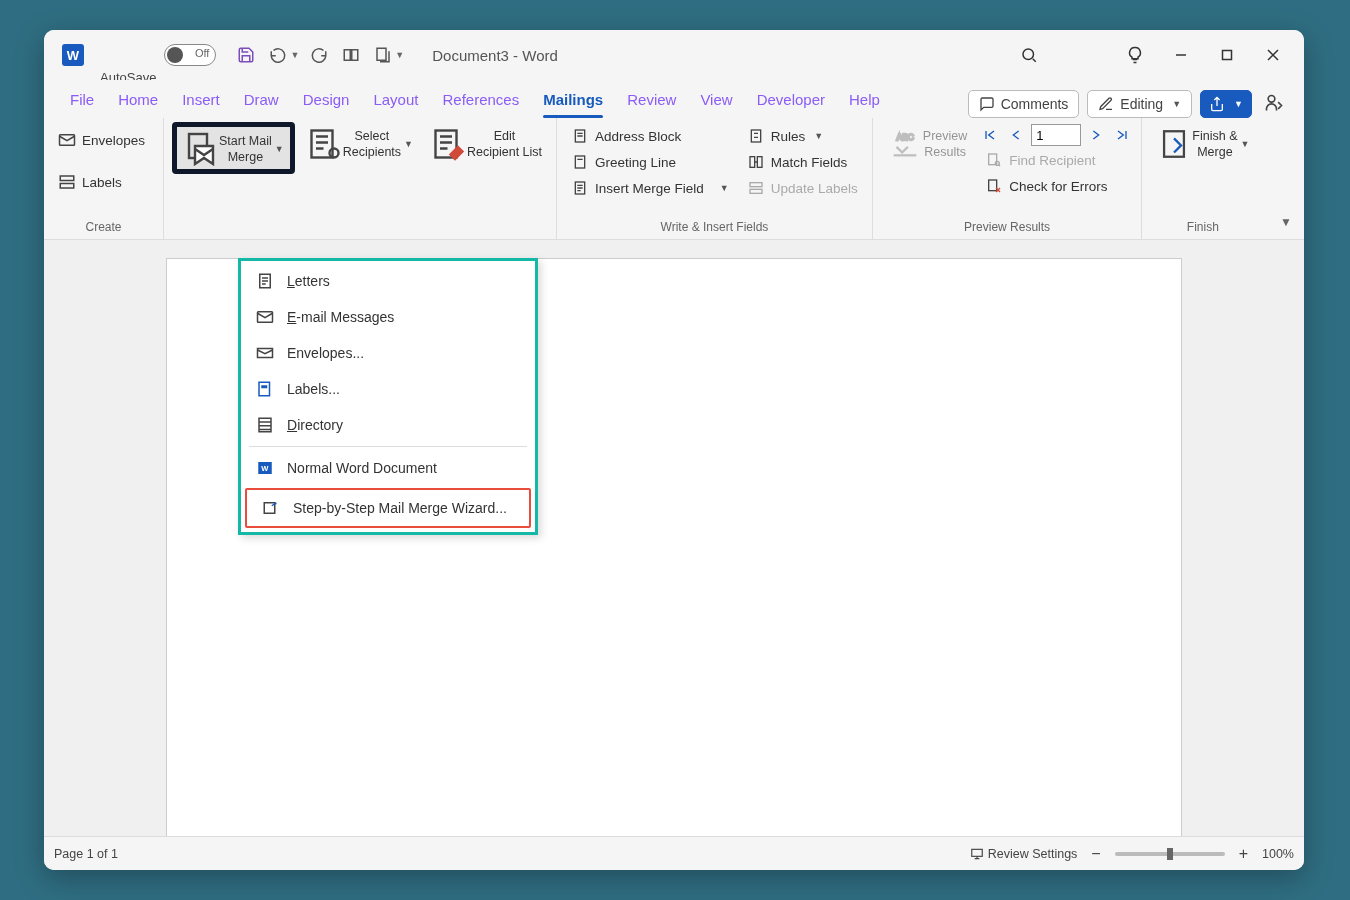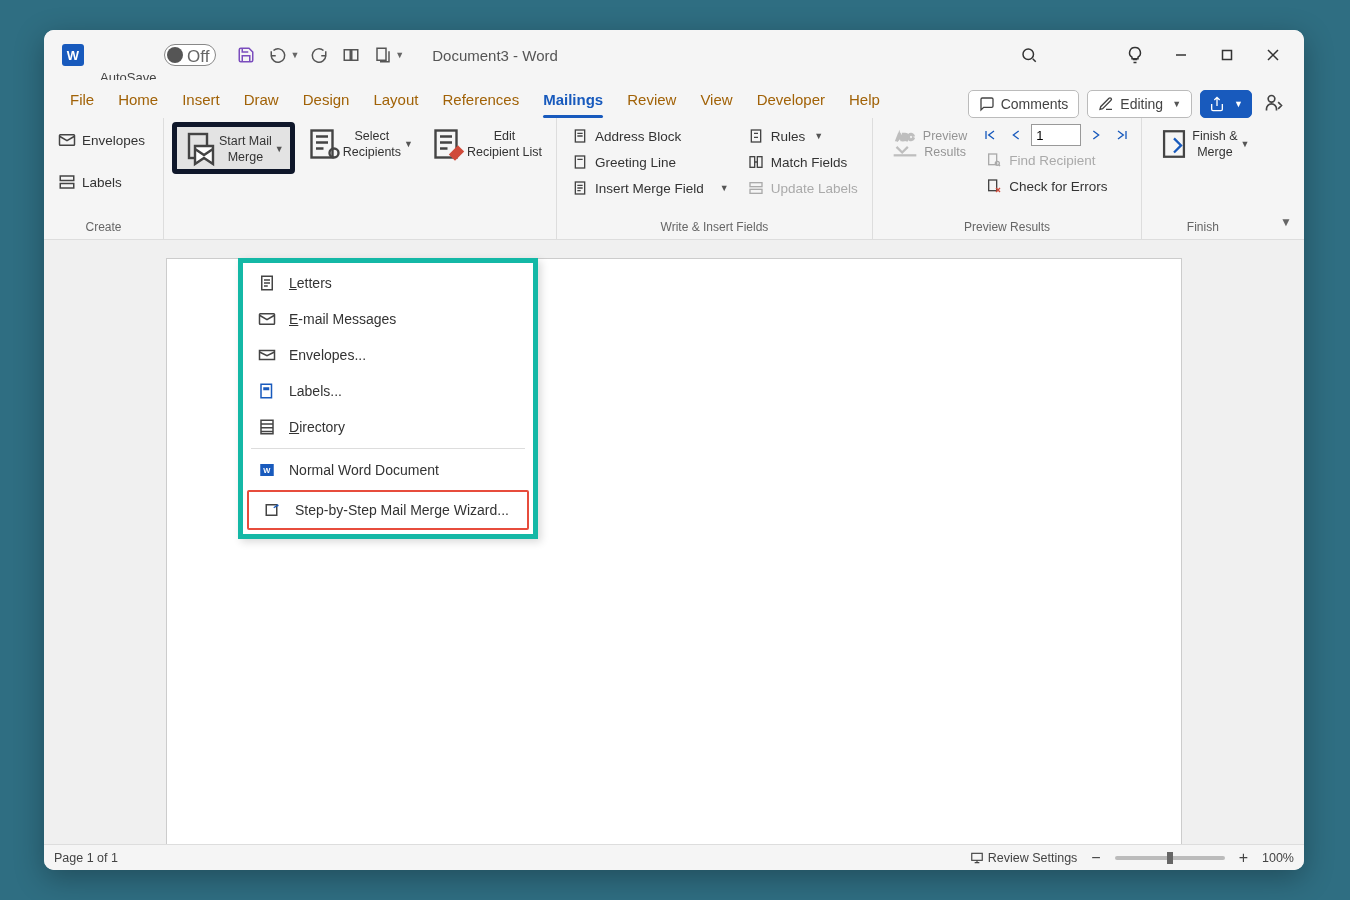--- a/index.html
+++ b/index.html
@@ -3,29 +3,29 @@
 <meta charset="utf-8">
 <style>
 * { margin: 0; padding: 0; box-sizing: border-box; font-family: "Segoe UI", Arial, sans-serif; }
 body { background: #2f6e82; width: 1350px; height: 900px; position: relative; }
 .window { position: absolute; left: 44px; top: 30px; width: 1260px; height: 840px; background: #f5f5f5; border-radius: 10px; overflow: hidden; box-shadow: 0 8px 30px rgba(0,0,0,.3); display: flex; flex-direction: column; }
 .titlebar { height: 50px; display: flex; align-items: center; padding: 0 8px 0 18px; background: #f5f5f5; }
 .word-icon { width: 22px; height: 22px; background: #185abd; border-radius: 3px; color: #fff; font-size: 13px; font-weight: bold; display: flex; align-items: center; justify-content: center; margin-right: 16px; }
 .autosave-lbl { font-size: 13px; color: #444; margin-right: 8px; margin-top: 45px; }
 .autosave-toggle { width: 52px; height: 22px; border: 1px solid #888; border-radius: 11px; position: relative; background: #fff; margin-right: 14px; }
 .autosave-toggle .knob { position: absolute; left: 2px; top: 2px; width: 16px; height: 16px; background: #555; border-radius: 50%; }
-.autosave-toggle .off { position: absolute; right: 6px; top: 2px; font-size: 17px; color: #666; }
+.autosave-toggle .off { position: absolute; right: 6px; top: 2px; font-size: 11px; color: #666; }
 .qat-btn { width: 28px; height: 28px; display: flex; align-items: center; justify-content: center; margin: 0 2px; color: #555; border-radius: 4px; }
 .qat-chev { font-size: 9px; color: #666; margin-left: -4px; margin-right: 4px; }
 .doc-title { margin-left: 24px; font-size: 15px; color: #555; }
 .tb-spacer { flex: 1; }
 .win-btn { width: 46px; height: 40px; display: flex; align-items: center; justify-content: center; color: #333; font-size: 14px; }
 
 .tabs { height: 38px; display: flex; align-items: flex-end; padding: 0 14px; background: #f5f5f5; gap: 0; }
-.tab { padding: 8px 12px 10px; font-size: 15px; color: #a16207; cursor: pointer; position: relative; }
+.tab { padding: 8px 12px 10px; font-size: 15px; color: #8b5cf6; cursor: pointer; position: relative; }
 .tab.active { color: #185abd; font-weight: 700; }
 .tab.active::after { content: ""; position: absolute; left: 12px; right: 12px; bottom: 0; height: 3px; background: #185abd; border-radius: 2px; }
 .tab-spacer { flex: 1; }
 .tab-btn { display: flex; align-items: center; gap: 6px; padding: 5px 10px; border: 1px solid #bbb; border-radius: 5px; font-size: 14px; color: #444; margin-left: 8px; background: #fff; }
 .tab-btn.share { background: #185abd; color: #fff; border-color: #185abd; padding: 5px 8px; }
 .tab-icon-only { width: 32px; height: 30px; display: flex; align-items: center; justify-content: center; color: #444; margin-left: 6px; }
 
 .ribbon { background: #f5f5f5; border-bottom: 1px solid #ddd; display: flex; align-items: stretch; position: relative; height: 122px; }
 .rgroup { border-right: 1px solid #ddd; padding: 4px 8px 0; display: flex; flex-direction: column; }
 .rgroup-body { flex: 1; display: flex; align-items: flex-start; gap: 6px; }
@@ -39,26 +39,26 @@
 .rbtn-sm .sico { width: 18px; height: 18px; display: flex; align-items: center; justify-content: center; color: #444; }
 .rcol { display: flex; flex-direction: column; gap: 2px; }
 .nav-group { display: flex; align-items: center; gap: 4px; }
 .nav-btn { width: 22px; height: 22px; display: flex; align-items: center; justify-content: center; color: #185abd; }
 .rec-input { width: 50px; height: 22px; border: 1px solid #999; font-size: 13px; padding: 0 4px; background: #fff; }
 .ribbon-chev { position: absolute; right: 12px; bottom: 10px; color: #666; font-size: 12px; }
 
 .doc-area { flex: 1; background: #f0f0f0; display: flex; justify-content: center; padding-top: 18px; overflow: hidden; }
 .page { width: 1016px; height: 720px; background: #fff; border: 1px solid #ccc; }
 
-.statusbar { height: 26px; background: #f5f5f5; border-top: 1px solid #ddd; display: flex; align-items: center; padding: 0 10px; font-size: 12.5px; color: #444; gap: 10px; }
+.statusbar { height: 34px; background: #f5f5f5; border-top: 1px solid #ddd; display: flex; align-items: center; padding: 0 10px; font-size: 12.5px; color: #444; gap: 10px; }
 .statusbar .sp { flex: 1; }
 .zoom-slider { width: 110px; height: 4px; background: #bbb; position: relative; border-radius: 2px; }
 .zoom-slider .thumb { position: absolute; left: 50%; top: -4px; width: 6px; height: 12px; background: #666; transform: translateX(-50%); }
 
-.dropdown { position: absolute; left: 194px; top: 228px; width: 300px; background: #fff; border: 5px solid #14b8a6; box-shadow: 3px 3px 8px rgba(0,0,0,.15); z-index: 50; padding: 2px 0; }
+.dropdown { position: absolute; left: 194px; top: 228px; width: 300px; background: #fff; border: 3px solid #14b8a6; box-shadow: 3px 3px 8px rgba(0,0,0,.15); z-index: 50; padding: 2px 0; }
 .dd-item { display: flex; align-items: center; gap: 12px; padding: 8px 14px; font-size: 14px; color: #333; cursor: pointer; }
 .dd-item .dico { width: 20px; height: 20px; display: flex; align-items: center; justify-content: center; color: #444; }
 .dd-item .underline-first { display: inline-block; }
 .dd-item .underline-first::first-letter { text-decoration: underline; }
 .dd-sep { height: 1px; background: #ddd; margin: 3px 8px; }
 .dd-highlight { border: 2px solid #e74c3c; border-radius: 2px; margin: 2px 4px; }
 
 svg { display: block; }
 .chev-down { font-size: 9px; color: #555; margin-left: 3px; }
 .muted { color: #999; }

